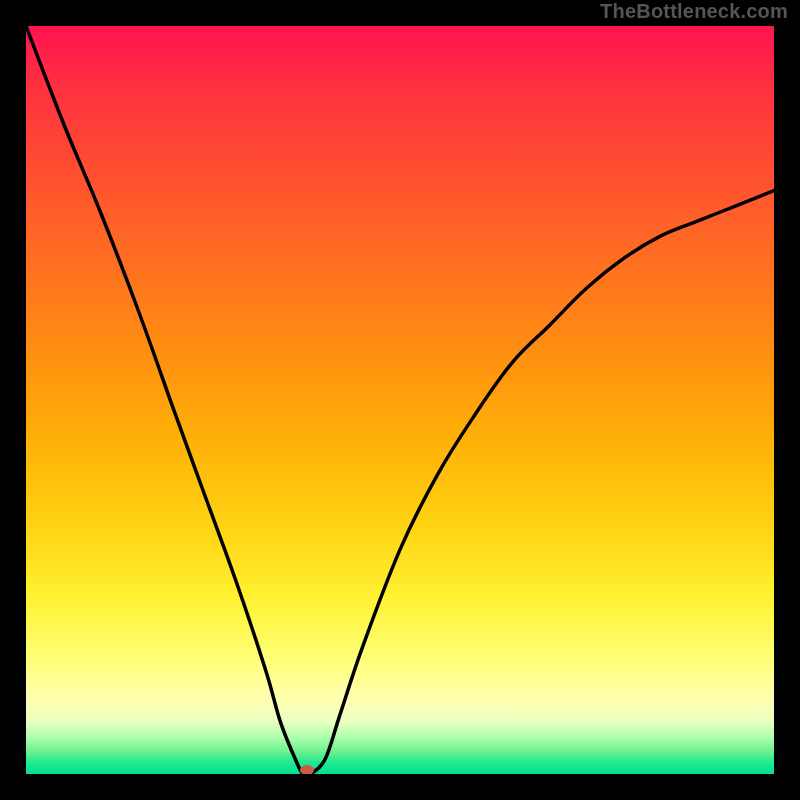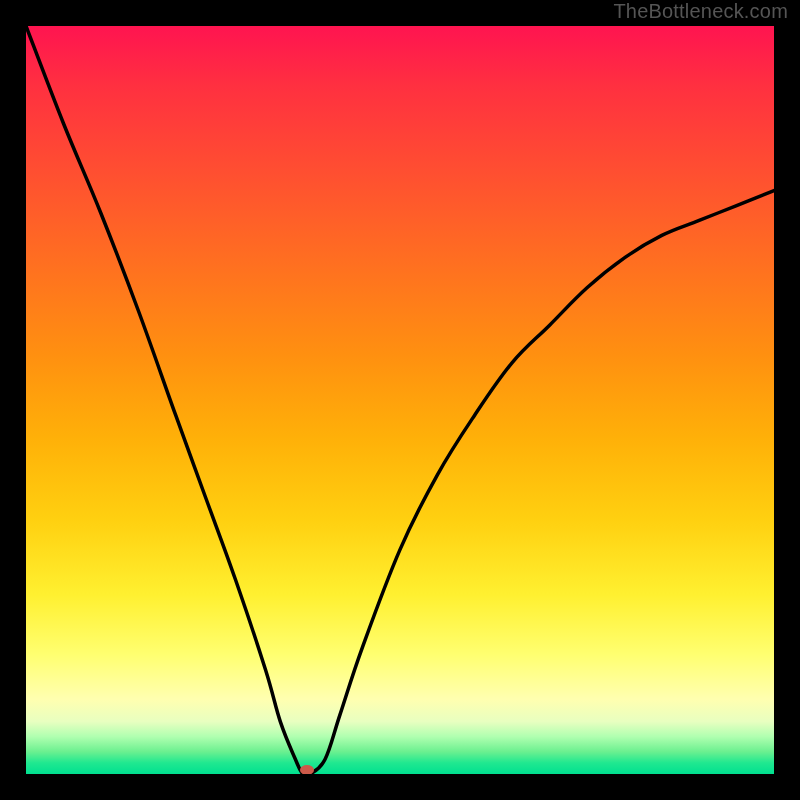--- a/index.html
+++ b/index.html
@@ -34,21 +34,21 @@
       #00e090 100%);
     overflow: hidden;
   }
   .watermark {
     position: absolute;
     top: 0;
     right: 12px;
     color: #555;
     font-family: Arial, Helvetica, sans-serif;
     font-size: 20px;
-    font-weight: 400;
+    font-weight: 700;
     letter-spacing: 0.2px;
     z-index: 5;
   }
   .curve {
     position: absolute;
     inset: 0;
     width: 100%;
     height: 100%;
   }
   .curve path {

